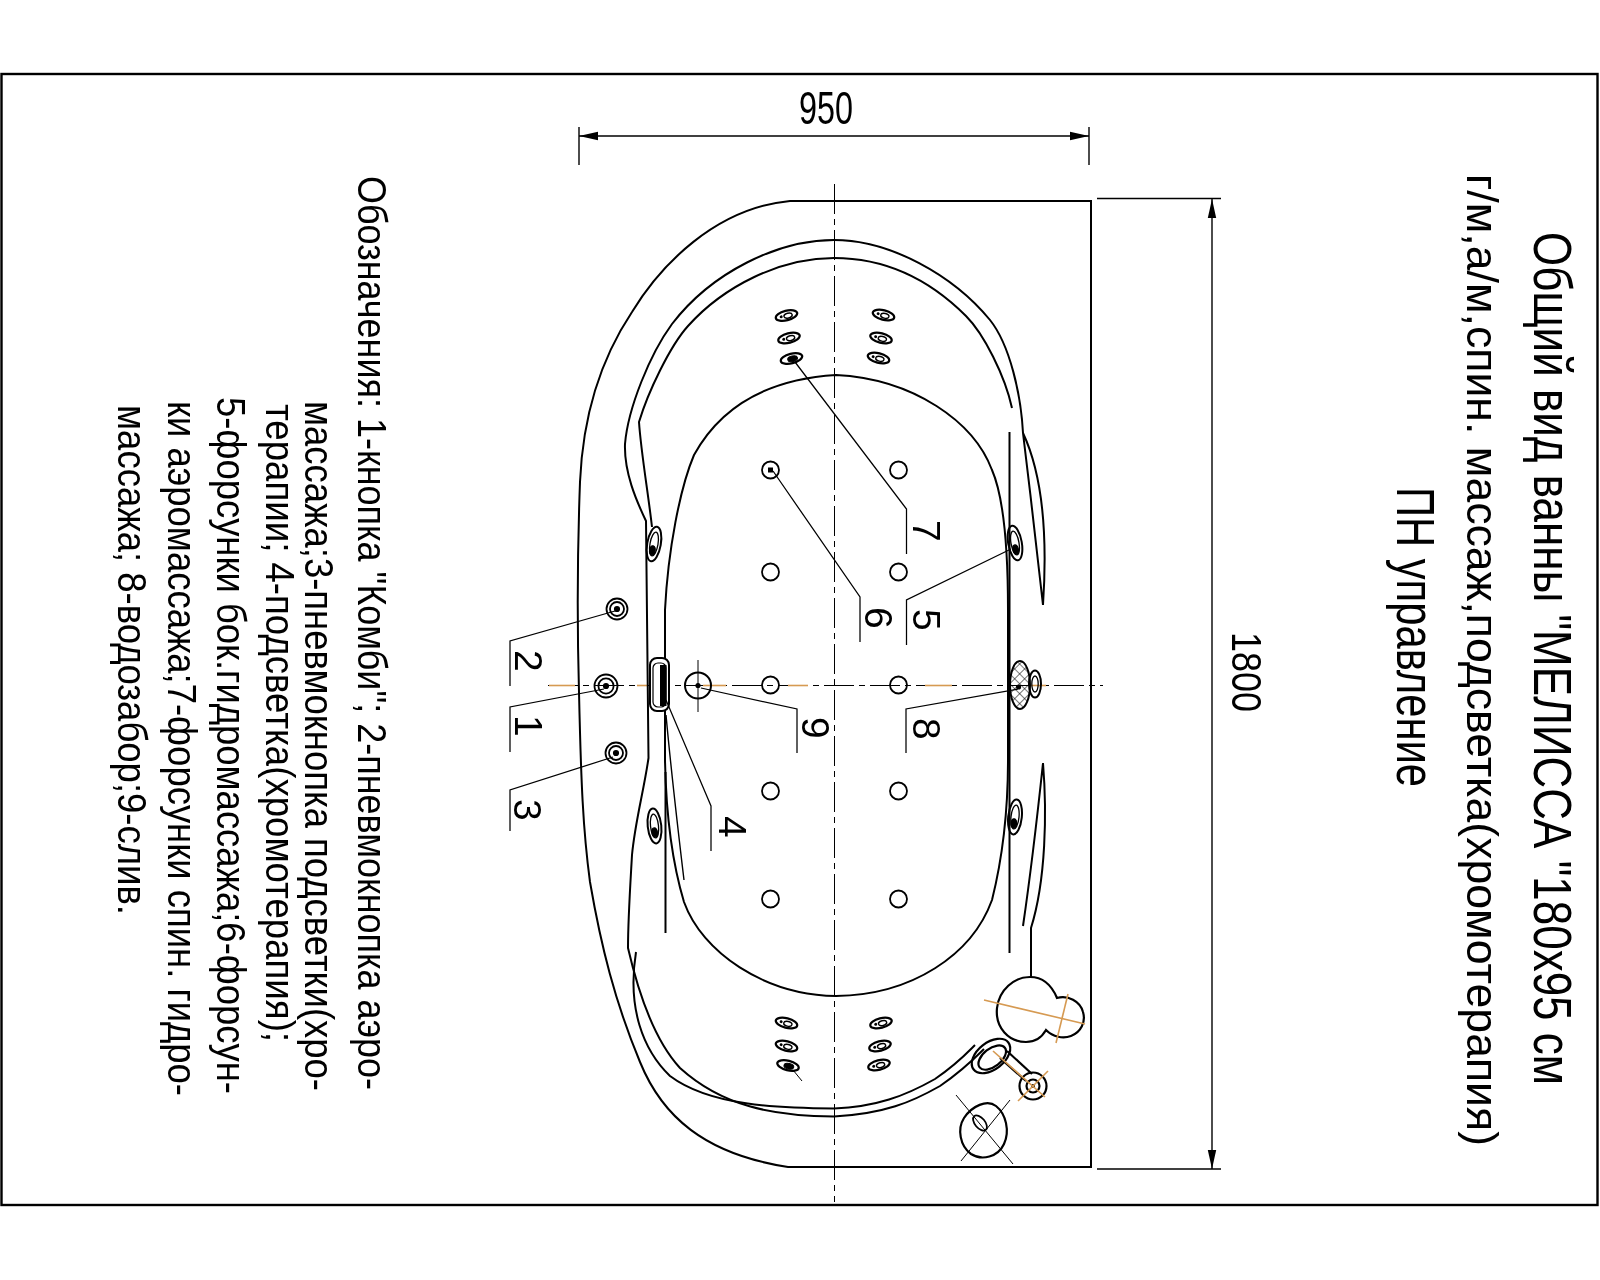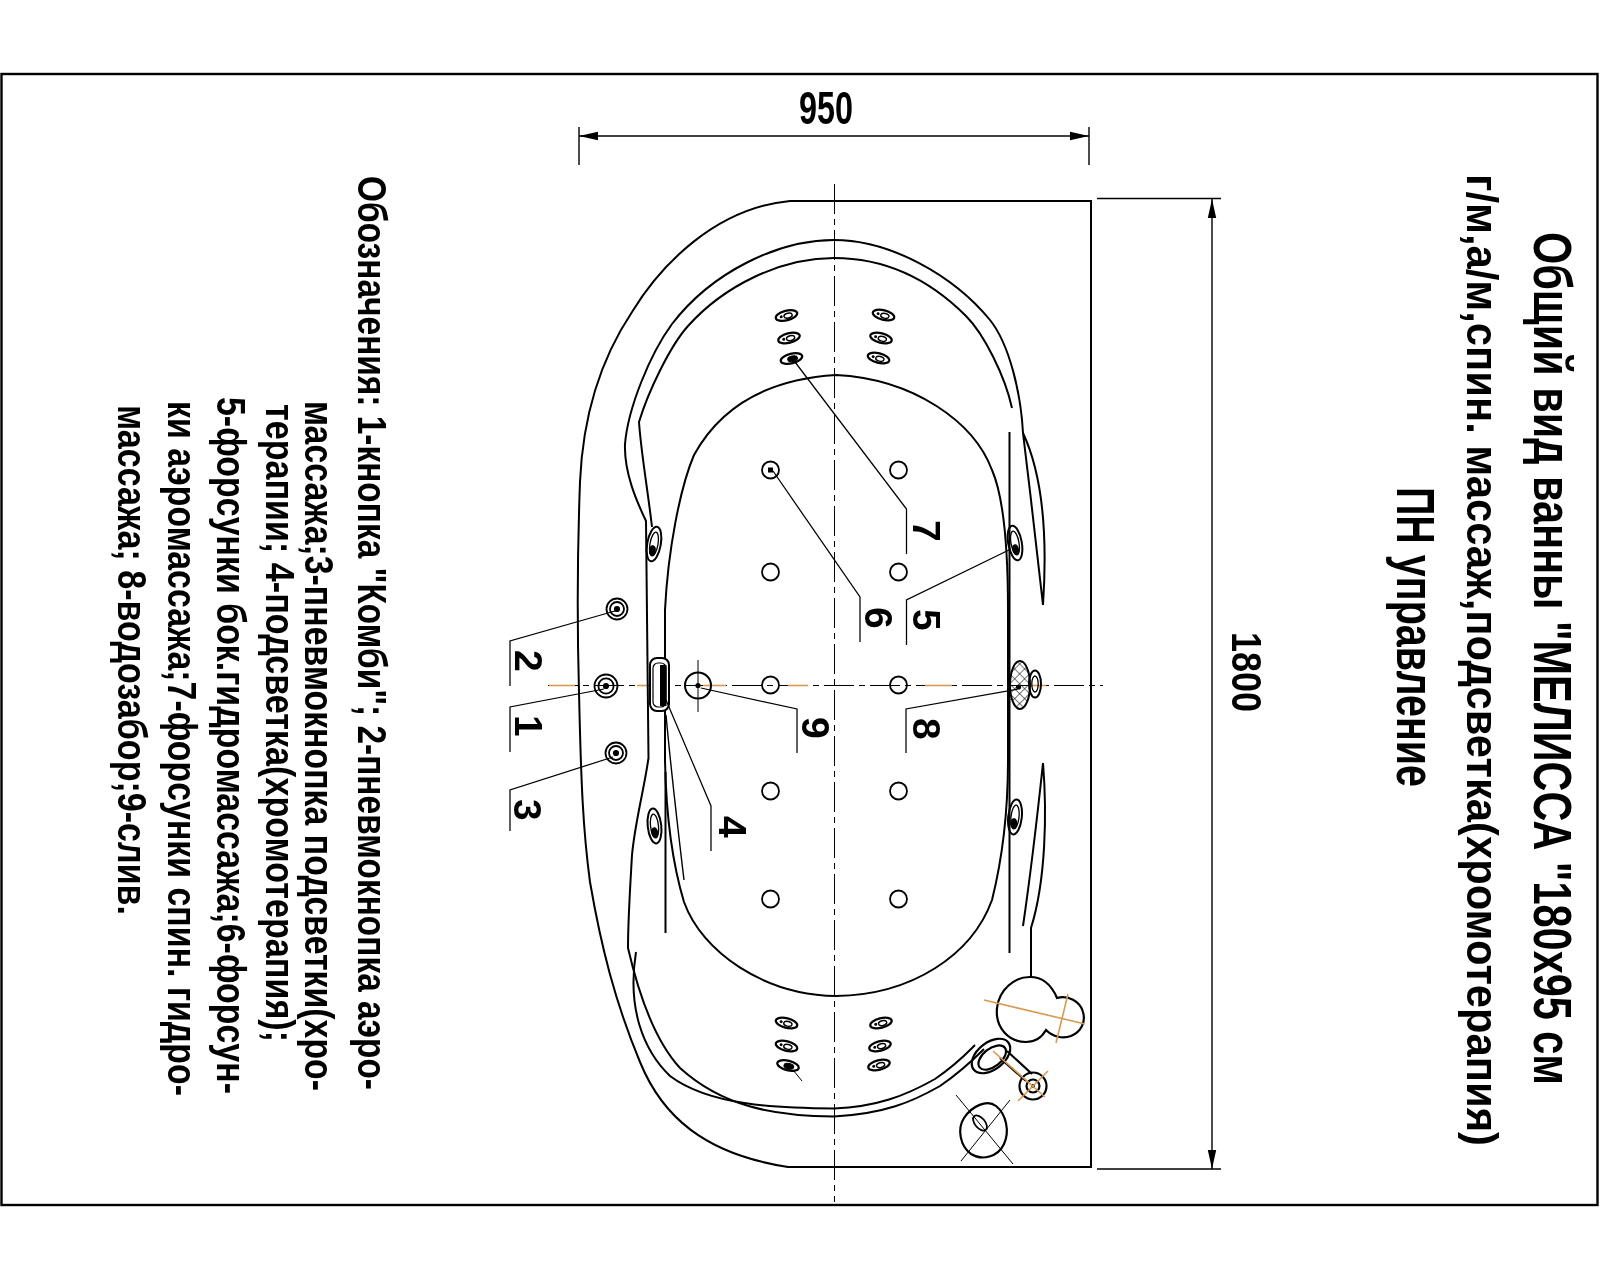--- a/index.html
+++ b/index.html
@@ -1,16 +1,16 @@
 <!DOCTYPE html>
 <html><head>
 <meta charset="utf-8">
 <style>
 html,body{margin:0;padding:0;background:#fff;}
-#page{position:relative;width:1600px;height:1280px;background:#fff;overflow:hidden;font-weight:bold;}
+#page{position:relative;width:1600px;height:1280px;background:#fff;overflow:hidden;}
 text{font-family:"Liberation Sans",sans-serif;fill:#000;}
 .k{stroke:#000;fill:none;}
 .o{stroke:#d69a52;fill:none;}
 </style>
 </head>
 <body>
 <div id="page">
 <svg width="1600" height="1280" viewBox="0 0 1600 1280" xmlns="http://www.w3.org/2000/svg">
 
 <rect x="1.5" y="74" width="1596" height="1131" class="k" stroke-width="2.4"></rect>

